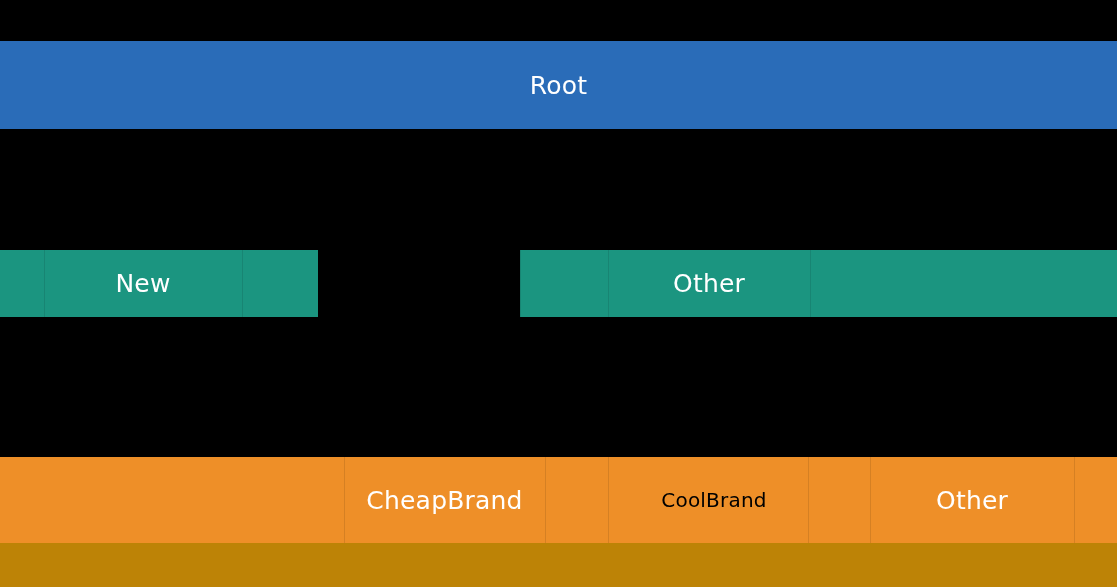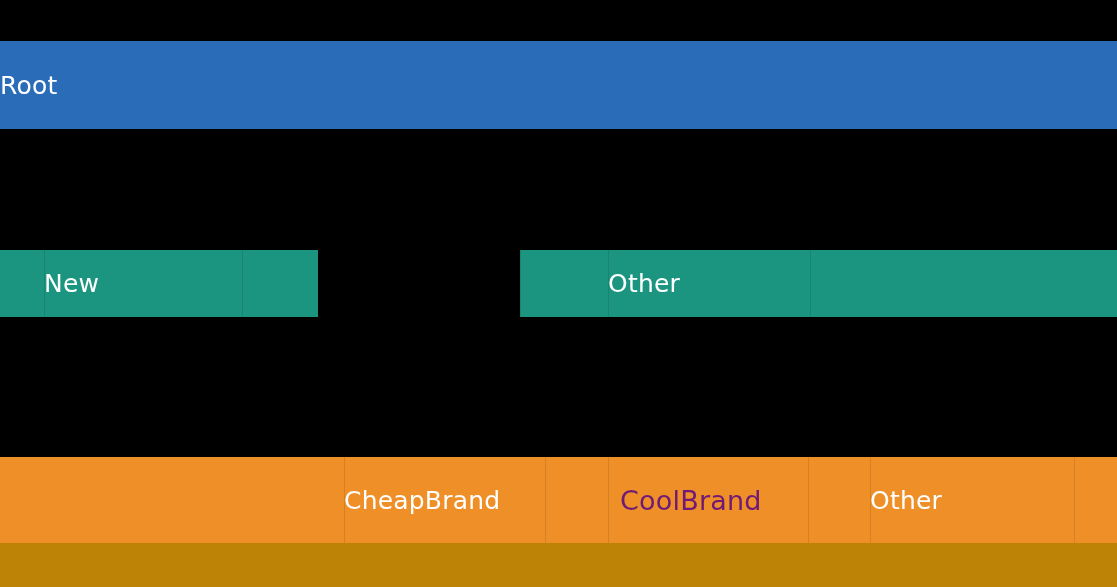--- a/index.html
+++ b/index.html
@@ -24,20 +24,21 @@
     position: absolute;
     left: 0;
     width: 1117px;
   }
   .node {
     position: absolute;
     top: 0;
     height: 100%;
     display: flex;
     align-items: center;
+    justify-content: center;
     box-sizing: border-box;
     overflow: hidden;
   }
   .node-label {
     color: #ffffff;
     font-size: 25px;
     font-family: "DejaVu Sans", sans-serif;
     line-height: 1;
     white-space: nowrap;
     letter-spacing: 0.2px;
@@ -81,21 +82,21 @@
     </div>
     <div class="level" style="top: 457px; height: 86px;">
       <div class="node no-label" style="left: 0px; width: 344px; background: rgb(238, 143, 40);"></div>
       <div class="node" style="left: 344px; width: 201px; background: rgb(238, 143, 40);">
         <span class="node-label" style="font-size: 25px; color: rgb(255, 255, 255);">CheapBrand</span>
       </div>
       <div class="seam" style="left: 344px;"></div>
       <div class="node no-label" style="left: 545px; width: 63px; background: rgb(238, 143, 40);"></div>
       <div class="seam" style="left: 545px;"></div>
       <div class="node" style="left: 608px; width: 200px; background: rgb(238, 143, 40);">
-        <span class="node-label" style="font-size: 27px; color: #701a75; margin-left: 12px;">CoolBrand</span>
+        <span class="node-label" style="font-size: 20px; color: #000000; margin-left: 12px;">CoolBrand</span>
       </div>
       <div class="seam" style="left: 608px;"></div>
       <div class="node no-label" style="left: 808px; width: 62px; background: rgb(238, 143, 40);"></div>
       <div class="seam" style="left: 808px;"></div>
       <div class="node" style="left: 870px; width: 204px; background: rgb(238, 143, 40);">
         <span class="node-label" style="font-size: 25px; color: rgb(255, 255, 255);">Other</span>
       </div>
       <div class="seam" style="left: 870px;"></div>
       <div class="node no-label" style="left: 1074px; width: 43px; background: rgb(238, 143, 40);"></div>
       <div class="seam" style="left: 1074px;"></div>

